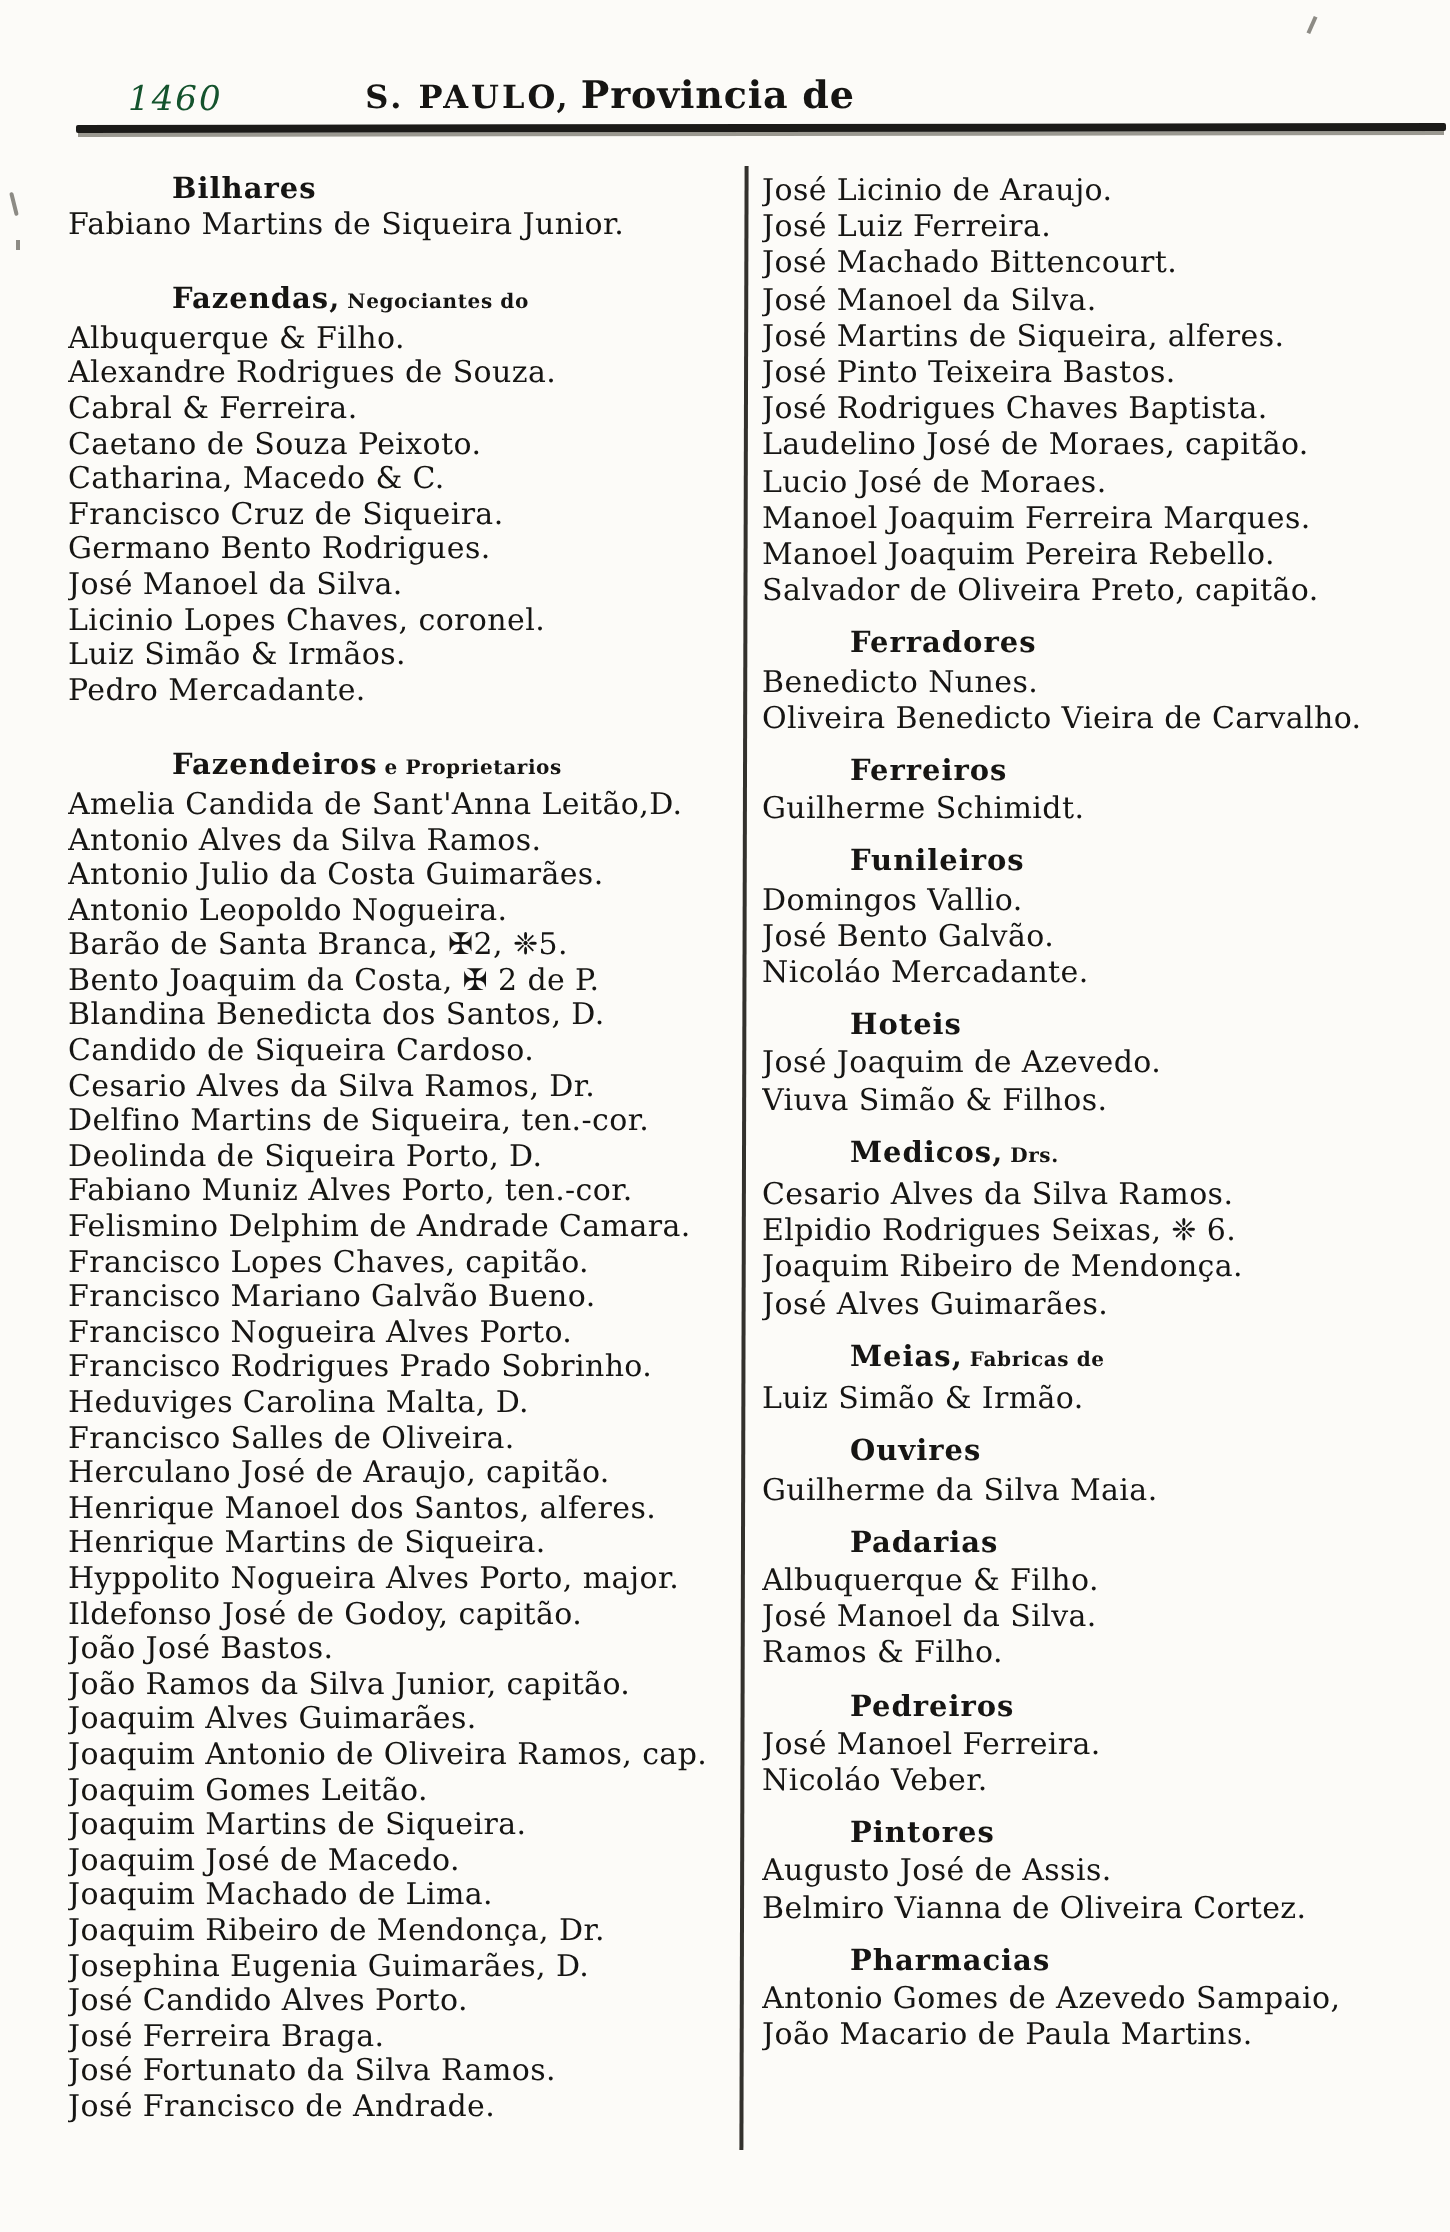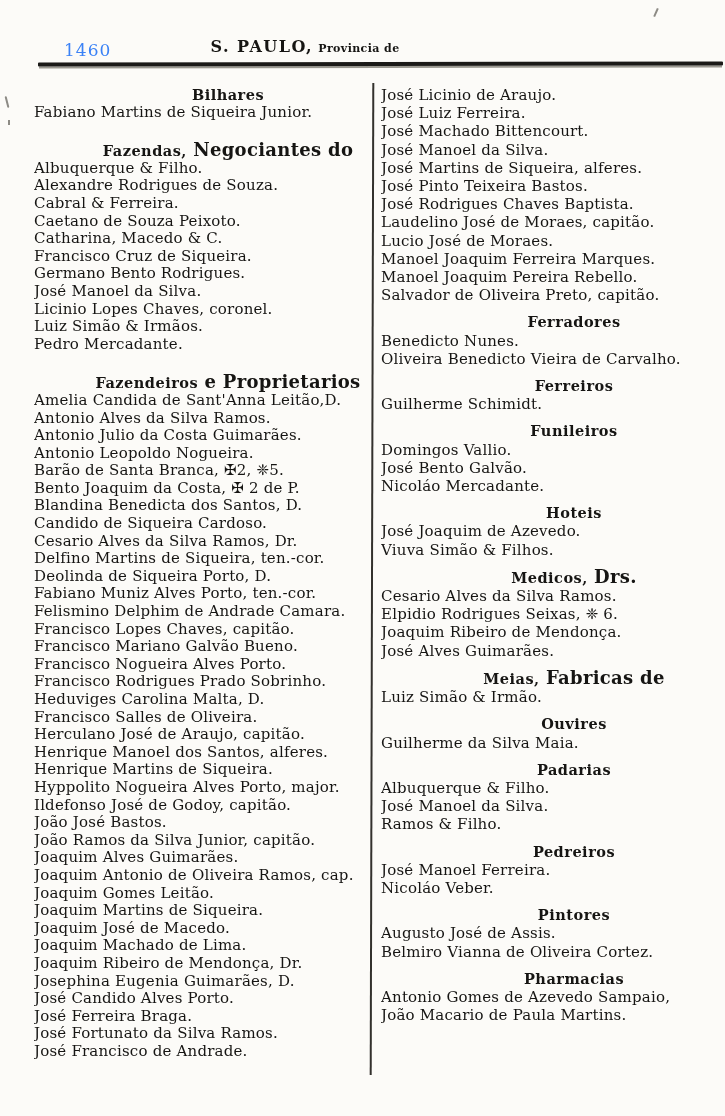--- a/index.html
+++ b/index.html
@@ -9,28 +9,28 @@
     margin:0 auto;
     background:#fcfbf8;
     font-family:"DejaVu Serif","Liberation Serif",serif;
     color:#161513;
     overflow:hidden;
   }
   
   .header{position:absolute;top:34px;left:38px;width:684px;height:32px;}
   .page-number{
     position:absolute;left:26px;top:6px;
-    font-size:17px;letter-spacing:1px;color:#3b82f6;
+    font-size:17px;letter-spacing:1px;color:#14532d;font-style:italic;
   }
   .header-title{
     position:absolute;left:0;right:150px;top:3px;
     text-align:center;font-size:16px;white-space:nowrap;
   }
   .header-title .tb{font-weight:700;letter-spacing:1.5px;}
-  .header-title .tr{font-weight:700;letter-spacing:.4px;font-size:11px;}
+  .header-title .tr{font-weight:700;letter-spacing:.4px;font-size:19px;}
   .header-rule{
     position:absolute;top:62px;left:38px;width:685px;height:4px;
     background:#1b1a18;border-radius:1px;
     box-shadow:0 3px 0 -1px #9a9890;
     transform:rotate(-.08deg);
   }
   
   .col{position:absolute;top:86px;}
   .col-left{left:34px;width:336px;}
   .col-right{left:381px;width:342px;}
@@ -45,26 +45,25 @@
     white-space:nowrap;
     overflow:hidden;
   }
   .col-left .entry{line-height:17.6px;}
   .col-right .entry{line-height:18.2px;}
   .section-heading{
     font-weight:700;
     font-size:14.5px;
     letter-spacing:.5px;
     white-space:nowrap;
-    text-align:center;
   }
   .col-left .section-heading{line-height:17.6px;padding-left:52px;margin-top:20px;}
   .col-right .section-heading{line-height:18.2px;padding-left:44px;margin-top:9px;}
   .col-left .section-heading.first,.col-right .section-heading.first{margin-top:0;}
-  .section-heading .hr2{font-weight:700;font-size:18px;margin-left:.35em;letter-spacing:.3px;}
+  .section-heading .hr2{font-weight:700;font-size:10px;margin-left:.35em;letter-spacing:.3px;}
   
   .artifact{position:absolute;background:#8d8b85;}
   .artifact.a1{top:8px;left:655px;width:2px;height:9px;transform:rotate(24deg);}
   .artifact.a2{top:96px;left:6px;width:2px;height:12px;border-radius:2px;transform:rotate(-14deg);}
   .artifact.a3{top:120px;left:8px;width:2px;height:5px;}
 </style>
 </head>
 <body>
 
 <div class="page">

